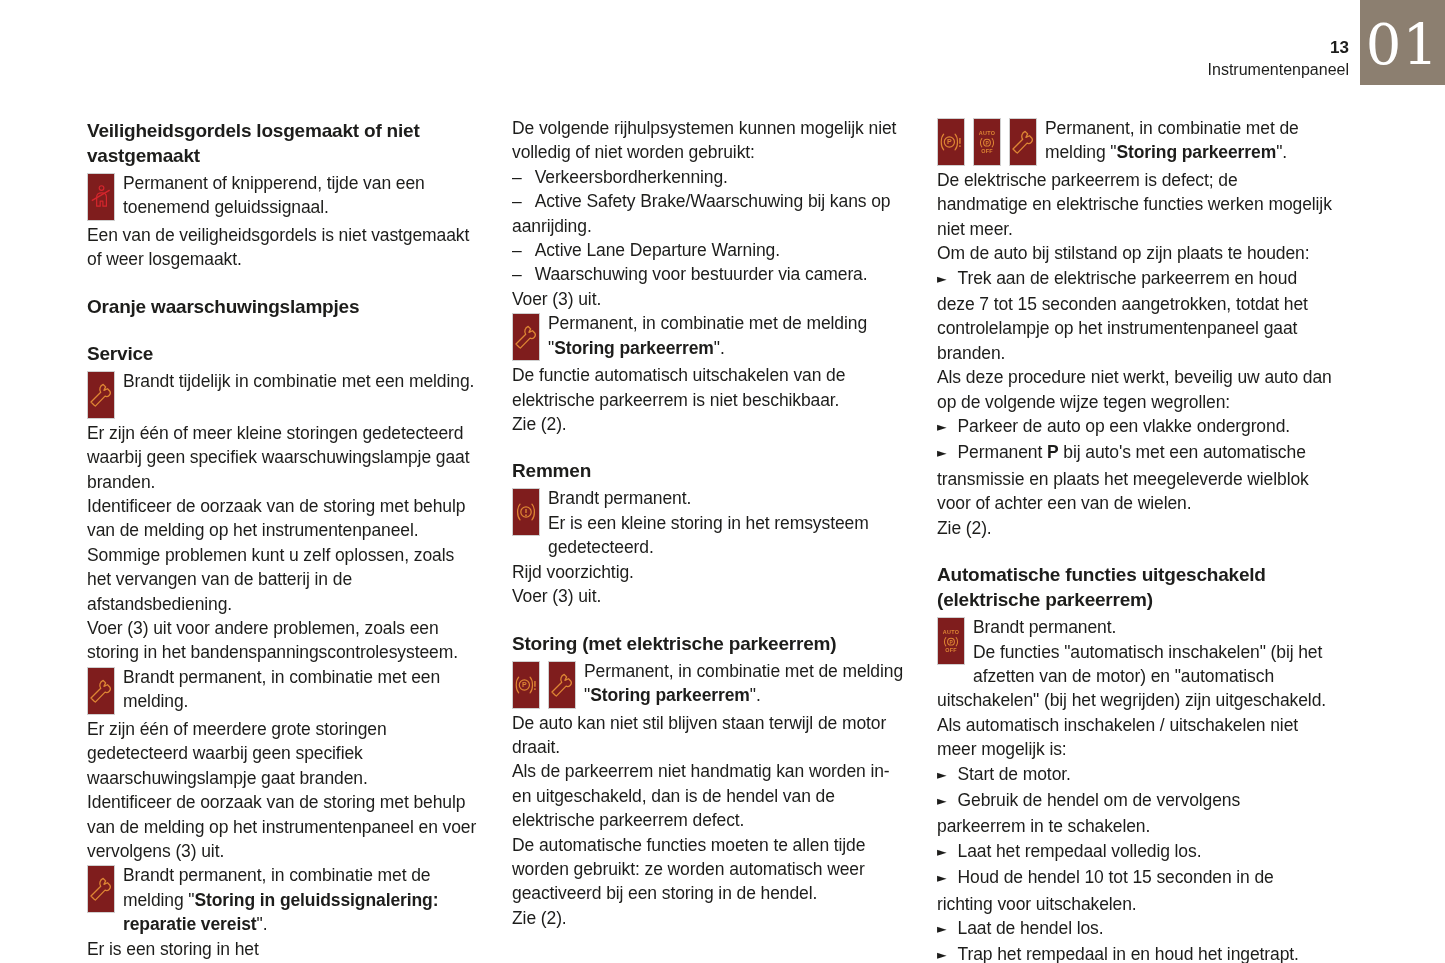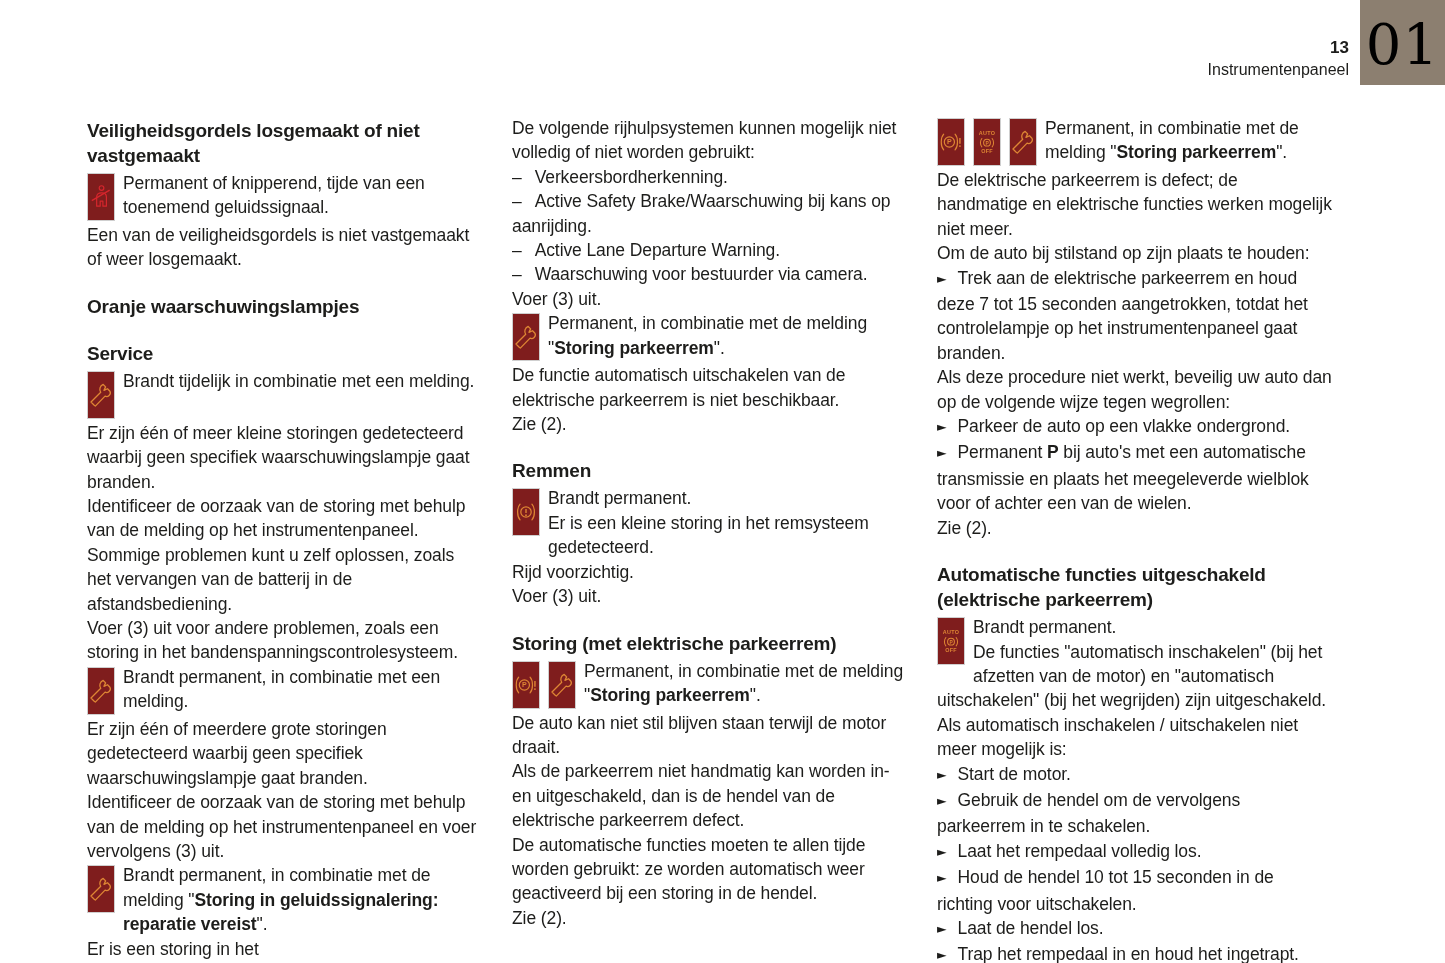--- a/index.html
+++ b/index.html
@@ -9,21 +9,21 @@
   }
   
   .pageheader{position:absolute;top:38px;right:96px;text-align:right;}
   .pagenum{font-weight:bold;font-size:17px;line-height:20px;}
   .pagetitle{font-size:16px;line-height:23px;margin-left:9px;}
   .chapterbox{
     position:absolute;top:0;right:0;width:85px;height:85px;background:#8C7F70;
     display:flex;align-items:center;justify-content:center;
   }
   .chapterbox span{
-    font-family:"DejaVu Serif",serif;color:#000000;font-size:56px;line-height:85px;
+    font-family:"DejaVu Serif",serif;color:#ffffff;font-size:56px;line-height:85px;
     letter-spacing:1px;transform:translateY(2px);
   }
   
   .content{position:absolute;top:116px;left:87px;display:flex;gap:30px;}
   .col{width:395px;font-size:17.5px;line-height:24.4px;letter-spacing:-0.1px;}
   .h2,.h3{
     font-size:19px;font-weight:bold;line-height:25px;letter-spacing:-0.2px;
     margin:22px 0 3px 0;clear:left;
   }
   .col > .h3:first-child,.col > .h2:first-child{margin-top:2px;}

